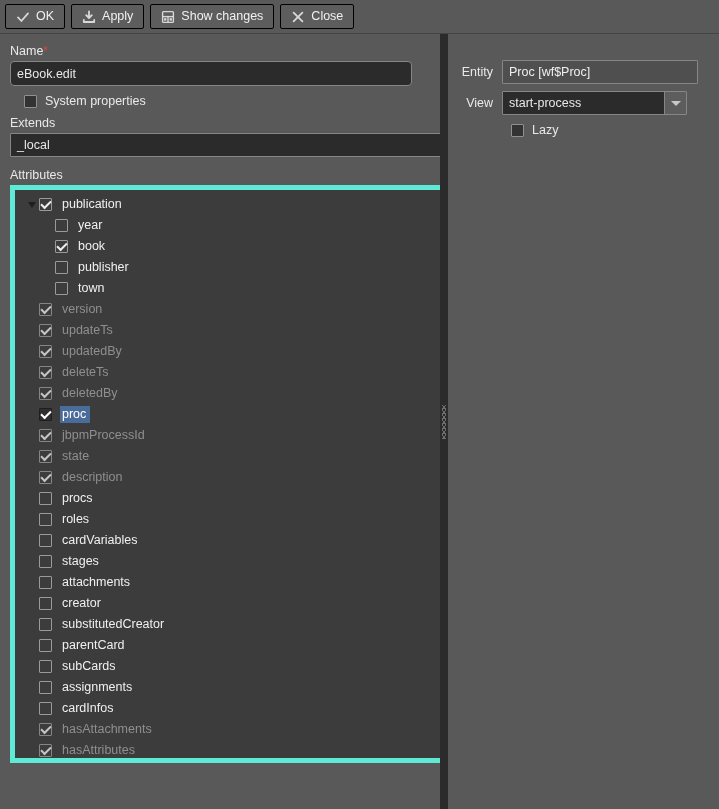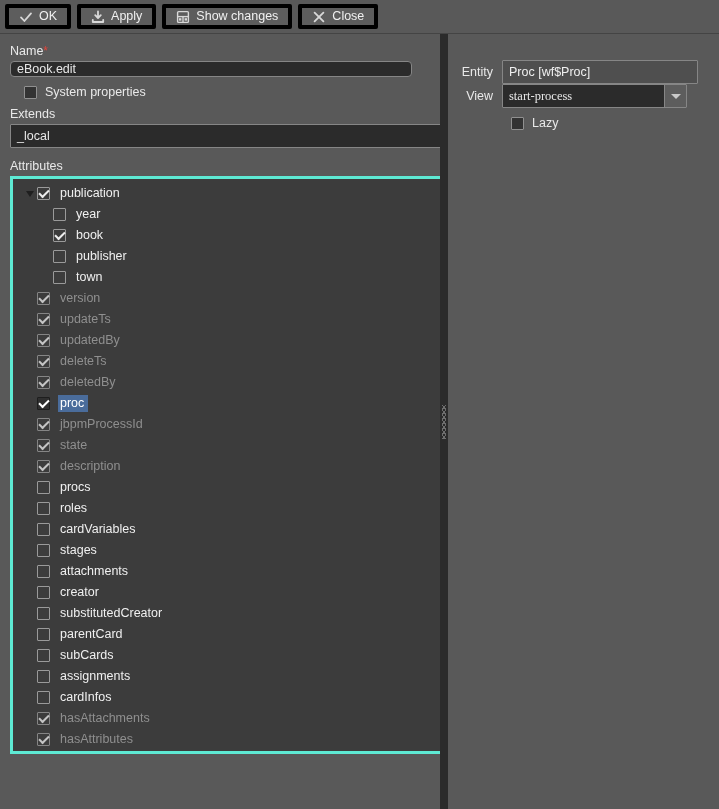--- a/index.html
+++ b/index.html
@@ -19,21 +19,21 @@
     position: absolute; left: 0; top: 0;
     width: 719px; height: 34px;
     background: #595959;
     border-bottom: 1px solid #444;
     display: flex; align-items: center;
     padding-left: 5px; gap: 6px;
   }
   .tbtn {
     height: 25px;
     background: #5d5d5d;
-    border: 4px solid #000000;
+    border: 1px solid #000000;
     border-radius: 2px;
     color: #f0f0f0;
     font-size: 12.5px;
     display: flex; align-items: center;
     padding: 4px 10px; gap: 6px;
     cursor: pointer;
     line-height: 1;
     white-space: nowrap;
   }
   .tbtn .ticon {
@@ -52,21 +52,21 @@
   .field-label {
     font-size: 12.5px;
     color: #e9e9e9;
     margin-bottom: 3px;
     line-height: 14px;
   }
   .field-label.bold { font-weight: normal; }
   .req { color: #e2443a; font-size: 12px; }
 
   .text-input {
-    width: 402px; height: 16px;
+    width: 402px; height: 25px;
     background: #2b2b2b;
     border: 1px solid #868686;
     color: #e8e8e8;
     font-family: "Liberation Sans", sans-serif;
     font-size: 12.5px;
     padding: 0 6px;
     outline: none;
     border-radius: 4px;
   }
 
@@ -111,21 +111,21 @@
     display: flex; align-items: center; justify-content: center;
     border-radius: 1px;
   }
   .cb-label { font-size: 12.5px; color: #e9e9e9; }
 
   
   #tree-box {
     width: 448px;
     height: 578px;
     background: #3c3c3c;
-    border: 3px solid #5eead4;
+    border: 5px solid #5eead4;
     overflow: hidden;
     padding: 4px 0 0 0;
   }
   .tree-row {
     height: 21px;
     display: flex; align-items: center;
     padding-left: 10px;
     cursor: pointer;
   }
   .tree-row .twisty {
@@ -203,39 +203,39 @@
   
   #right-panel {
     position: absolute;
     left: 448px; top: 34px;
     width: 271px; height: 775px;
     background: #595959;
     padding: 26px 14px 0 6px;
   }
   .r-row {
     display: flex; align-items: center;
-    margin-bottom: 0;
+    margin-bottom: 7px;
   }
   .r-label {
     width: 48px; flex: 0 0 48px;
     text-align: right;
     padding-right: 9px;
     font-size: 12.5px; color: #e9e9e9;
   }
   .ro-input {
     width: 196px; height: 24px;
     background: #4f4f4f;
     border: 1px solid #868686;
     color: #efefef;
     font-family: "Liberation Sans", sans-serif;
     font-size: 12.5px;
     padding: 7px 6px;
     outline: none; border-radius: 1px;
   }
-  .r-combo { width: 185px; font-family: Liberation Serif, serif; }
+  .r-combo { width: 185px; }
   .r-cb-row { margin-left: 57px; }
 </style>
 </head>
 <body>
 
 <div id="toolbar">
     <div class="tbtn">
       <span class="ticon">
         <svg width="14" height="14" viewBox="0 0 14 14">
           <path d="M2 7.4 L5.4 11 L12 3.4" stroke="#d8d8d8" fill="none" stroke-width="1.8" stroke-linecap="round" stroke-linejoin="round"></path>

